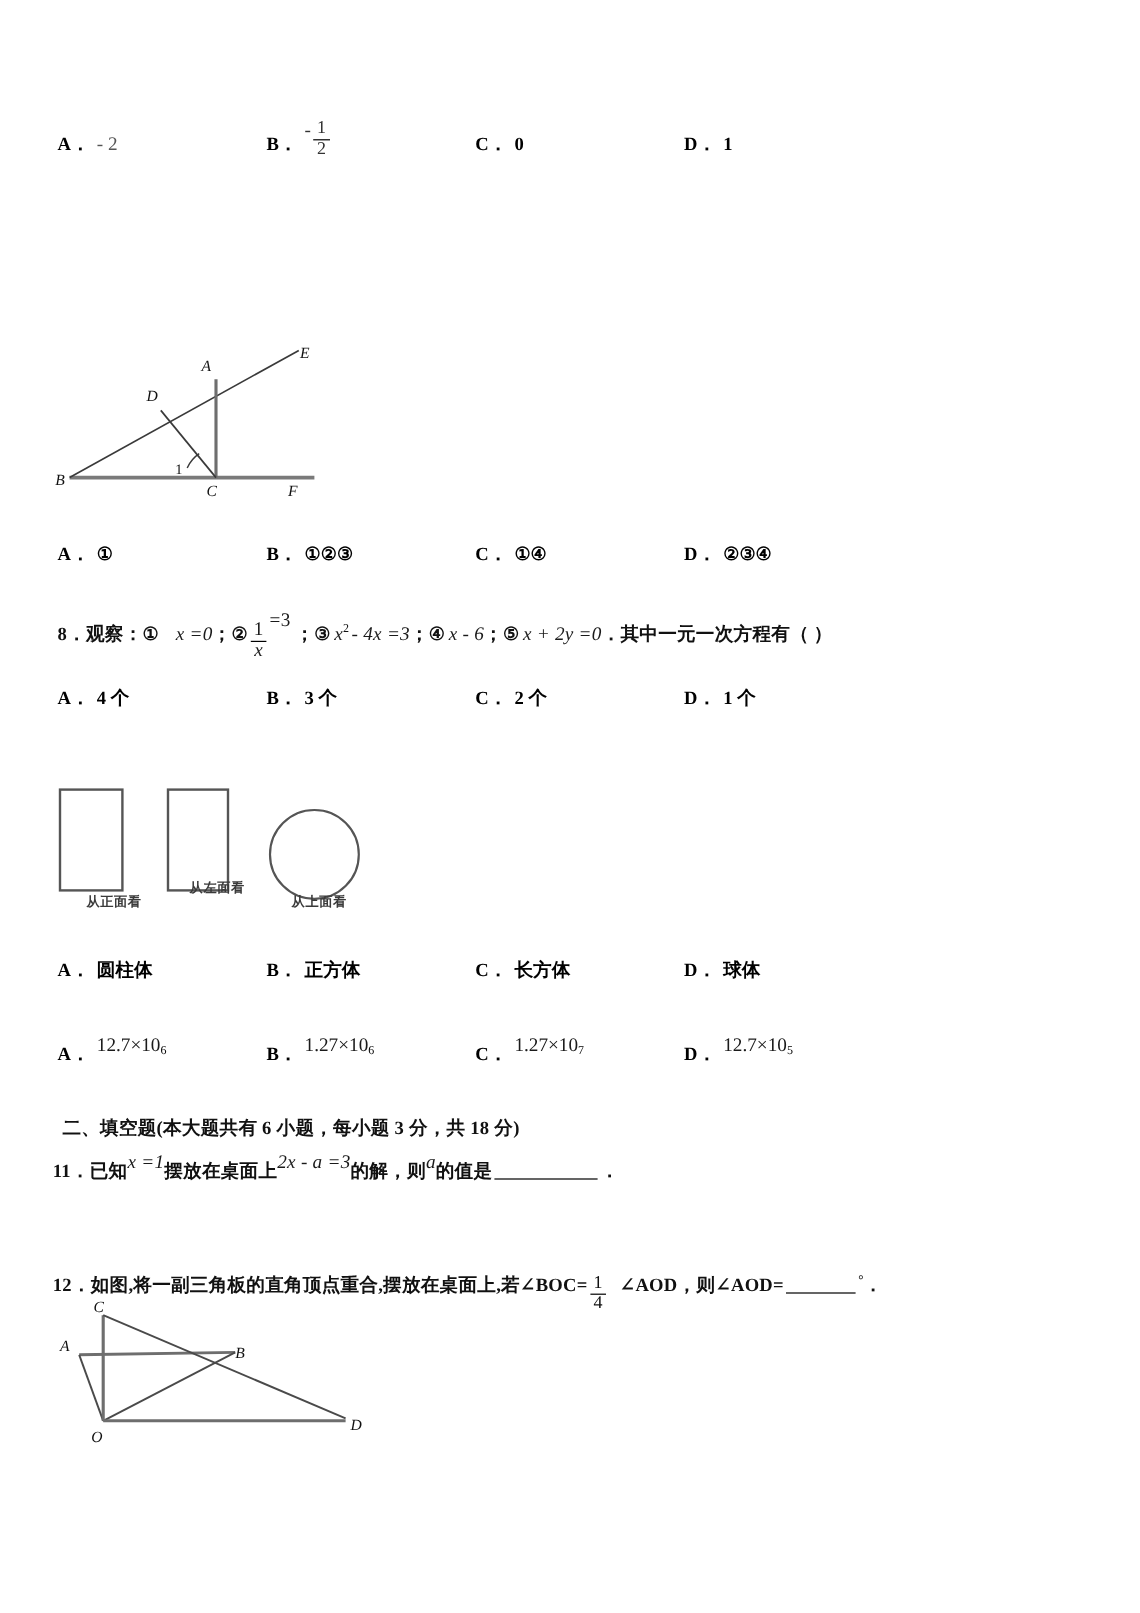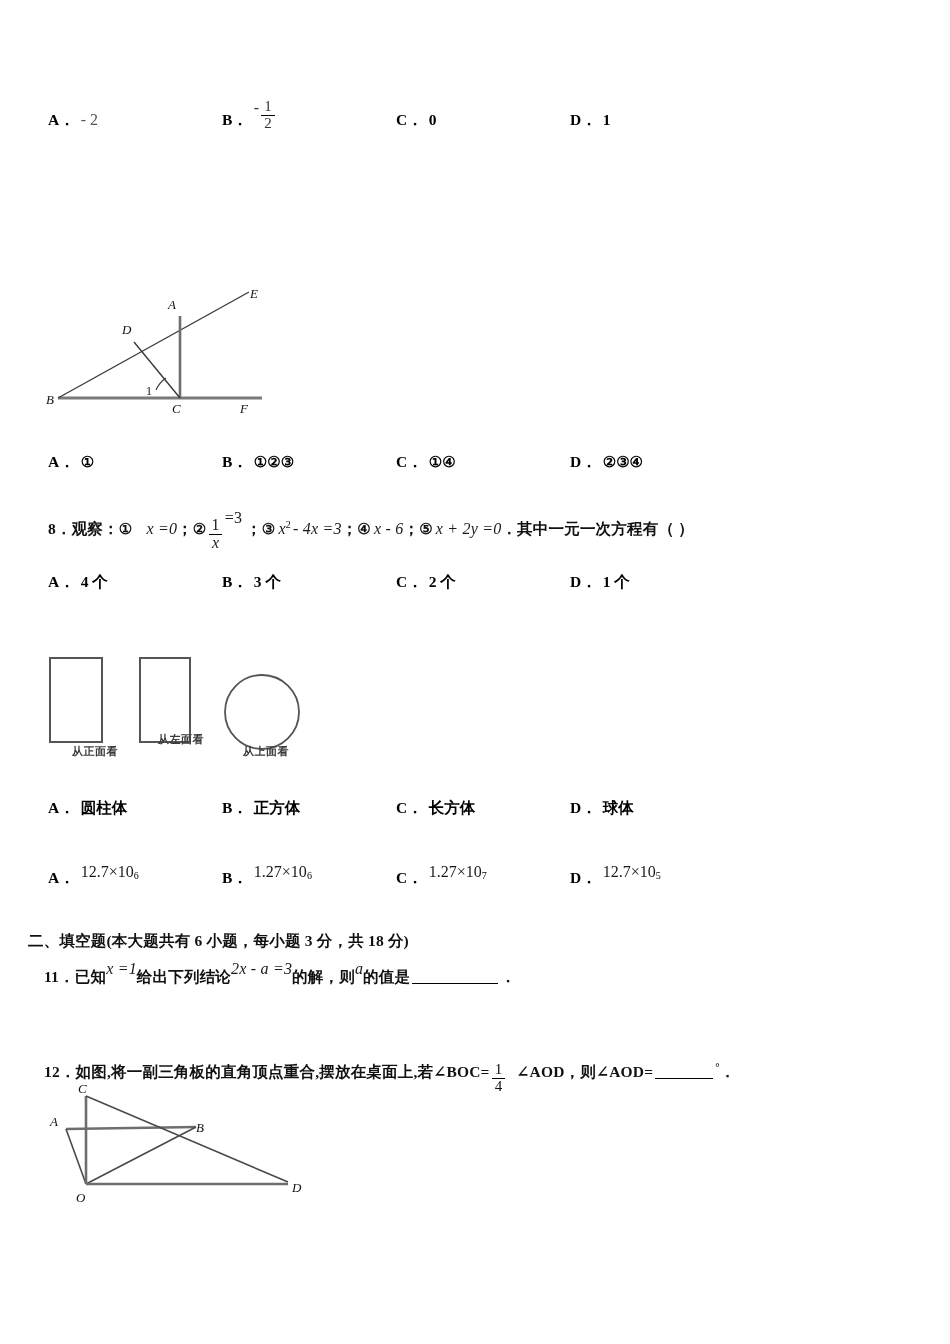--- a/index.html
+++ b/index.html
@@ -275,24 +275,24 @@
         <span class="supn" style="position:relative; top:-8px;">7</span>
     </div>
     <div class="opt" style="align-items:flex-end;">
       <span class="opt-label">D．</span>
       <span class="mn" style="position:relative; top:-8px;">12.7</span>
         <span class="mn" style="position:relative; top:-8px;">×10</span>
         <span class="supn" style="position:relative; top:-8px;">5</span>
     </div>
   </div>
 
-  <div class="abs q-text sect-head" style="left:28px; top:924px;">二、填空题(本大题共有 6 小题，每小题 3 分，共 18 分)</div>
+  <div class="abs q-text sect-head" style="left:52px; top:924px;">二、填空题(本大题共有 6 小题，每小题 3 分，共 18 分)</div>
 
   <div class="abs q-text" style="left:44px; top:960px; width:890px;">
-    <span>11．已知</span><span class="mi" style="position:relative; top:-8px;">x =1</span><span>给出下列结论</span><span class="mi" style="position:relative; top:-8px;">2x - a =3</span><span>的解，则</span><span class="mi" style="position:relative; top:-8px;">a</span><span>的值是</span><span class="blank-long"></span><span>．</span>
+    <span>11．已知</span><span class="mi" style="position:relative; top:-8px;">x =1</span><span>摆放在桌面上</span><span class="mi" style="position:relative; top:-8px;">2x - a =3</span><span>的解，则</span><span class="mi" style="position:relative; top:-8px;">a</span><span>的值是</span><span class="blank-long"></span><span>．</span>
   </div>
 
   <div class="abs q-text" style="left:44px; top:1050px; width:900px;">
     <span>12．如图,将一副三角板的直角顶点重合,摆放在桌面上,若∠BOC=</span><span class="frac" style="position:relative; top:-8px; font-style:normal; font-weight:normal;">
         <span class="num">1</span>
         <span class="den">4</span>
       </span><span style="margin-left:9px;">∠AOD，则∠AOD=</span><span class="blank-short"></span><span style="font-size:11px; vertical-align:super;">°</span><span>．</span>
   </div>
 
   <div class="fig" style="left:44px; top:1082px;">

